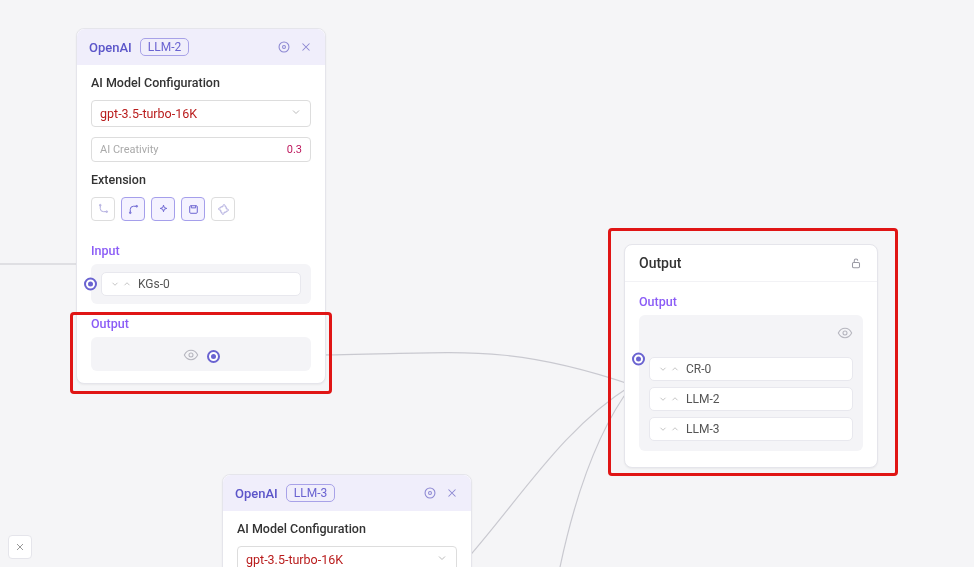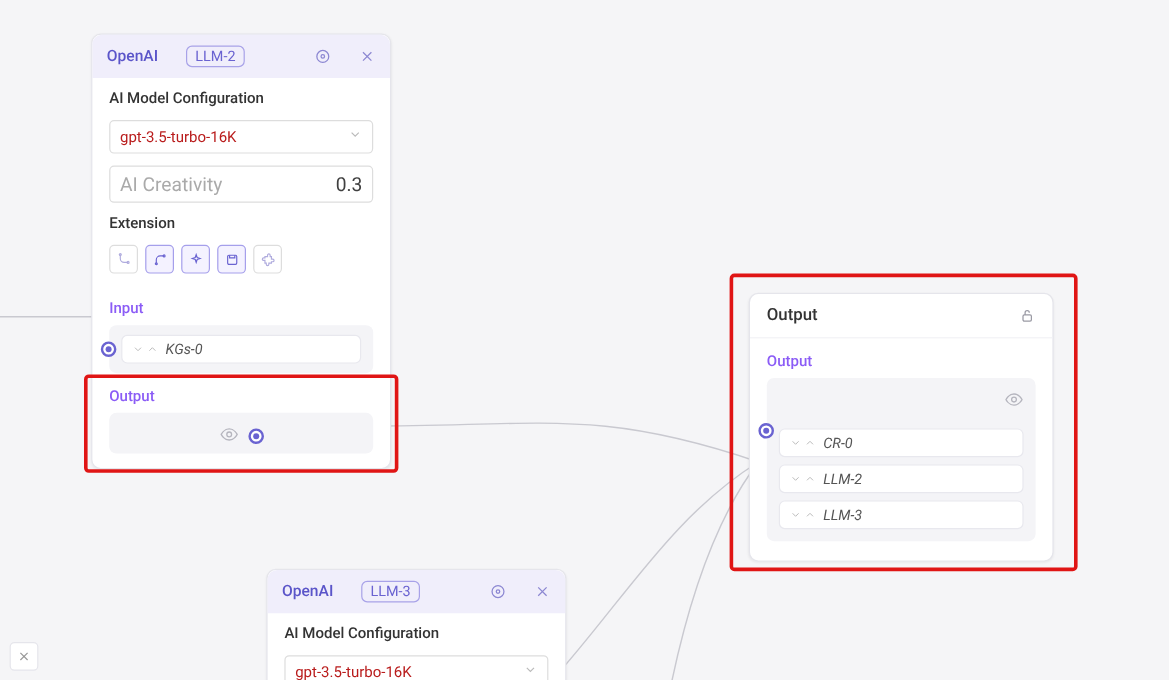--- a/index.html
+++ b/index.html
@@ -10,21 +10,21 @@
   .node {
     position: absolute;
     width: 250px;
     background: #fff;
     border: 1px solid #e5e5eb;
     border-radius: 8px;
     box-shadow: 0 1px 2px rgba(0,0,0,0.05);
     z-index: 5;
   }
   .node-header {
-    display: flex; align-items: center; gap: 23px;
+    display: flex; align-items: center; gap: 8px;
     padding: 9px 12px;
     background: #f0eefb;
     border-radius: 8px 8px 0 0;
     font-size: 13px;
     color: #5b55c9;
   }
   .node-header .title { font-weight: 500; }
   .badge {
     border: 1px solid #a8a2e8;
     border-radius: 5px;
@@ -46,26 +46,26 @@
     color: #b91c1c;
     display: flex; justify-content: space-between; align-items: center;
     background: #fff;
     cursor: pointer;
   }
   .select-box .chev { color: #bbb; }
   .inline-field {
     border: 1px solid #ddd;
     border-radius: 4px;
     padding: 5px 8px;
-    font-size: 16px;
+    font-size: 11px;
     display: flex; justify-content: space-between; align-items: center;
     color: #aaa;
     background: #fff;
   }
-  .inline-field .val { color: #404040; }
+  .inline-field .val { color: #be185d; }
 
   .ext-row { display: flex; gap: 6px; }
   .ext-btn {
     width: 24px; height: 24px;
     border: 1px solid #ddd;
     border-radius: 4px;
     display: flex; align-items: center; justify-content: center;
     background: #fff;
     color: #b0acde;
     cursor: pointer;
@@ -74,21 +74,21 @@
   .ext-btn svg { width: 13px; height: 13px; }
 
   .io-section { padding: 8px 14px 12px; }
   .io-label { font-size: 12.5px; font-weight: 500; color: #8b5cf6; margin-bottom: 6px; }
   .io-body {
     background: #f4f4f7;
     border-radius: 6px;
     padding: 8px 10px;
     position: relative;
     min-height: 34px;
-    display: flex; flex-direction: column; gap: 6px; font-style: italic;
+    display: flex; flex-direction: column; gap: 6px;
   }
   .io-body.output-body { justify-content: center; align-items: flex-end; flex-direction: row; gap: 8px; }
   .port {
     width: 13px; height: 13px; border-radius: 50%;
     border: 2px solid #6a63d1;
     background: #fff;
     position: absolute;
     display: flex; align-items: center; justify-content: center;
   }
   .port.filled::after { content: ''; width: 5px; height: 5px; background: #6a63d1; border-radius: 50%; }

